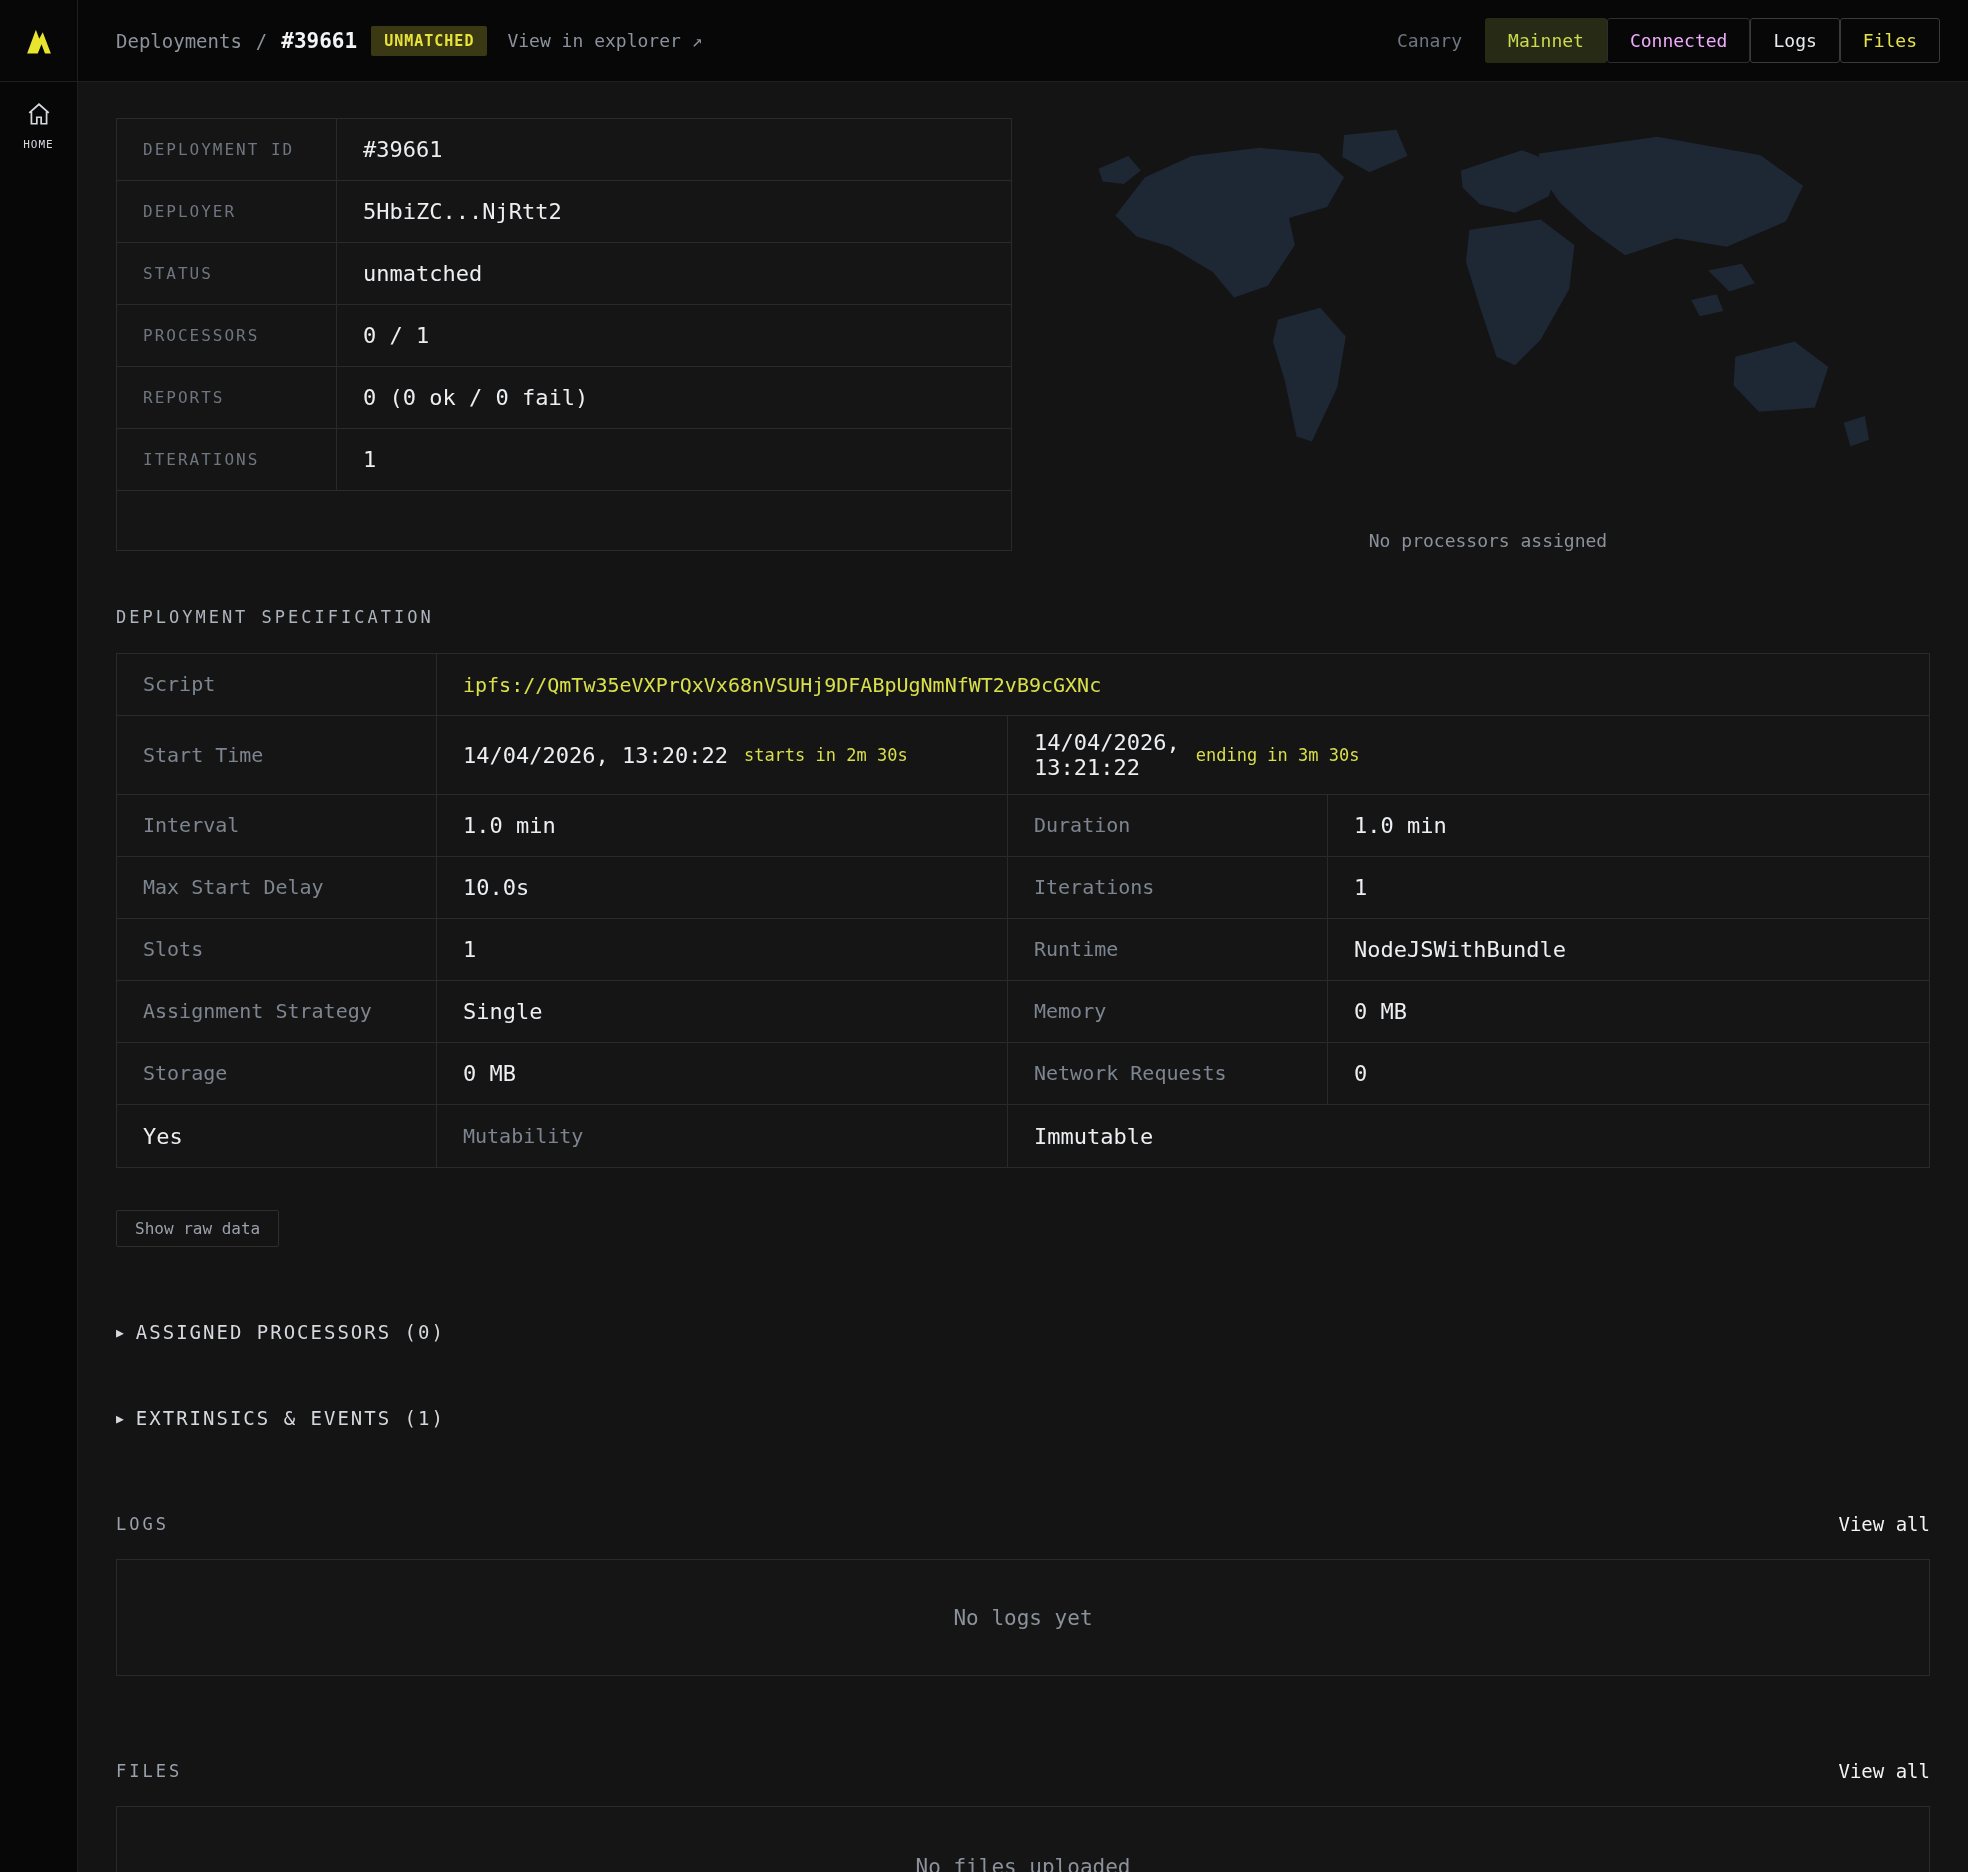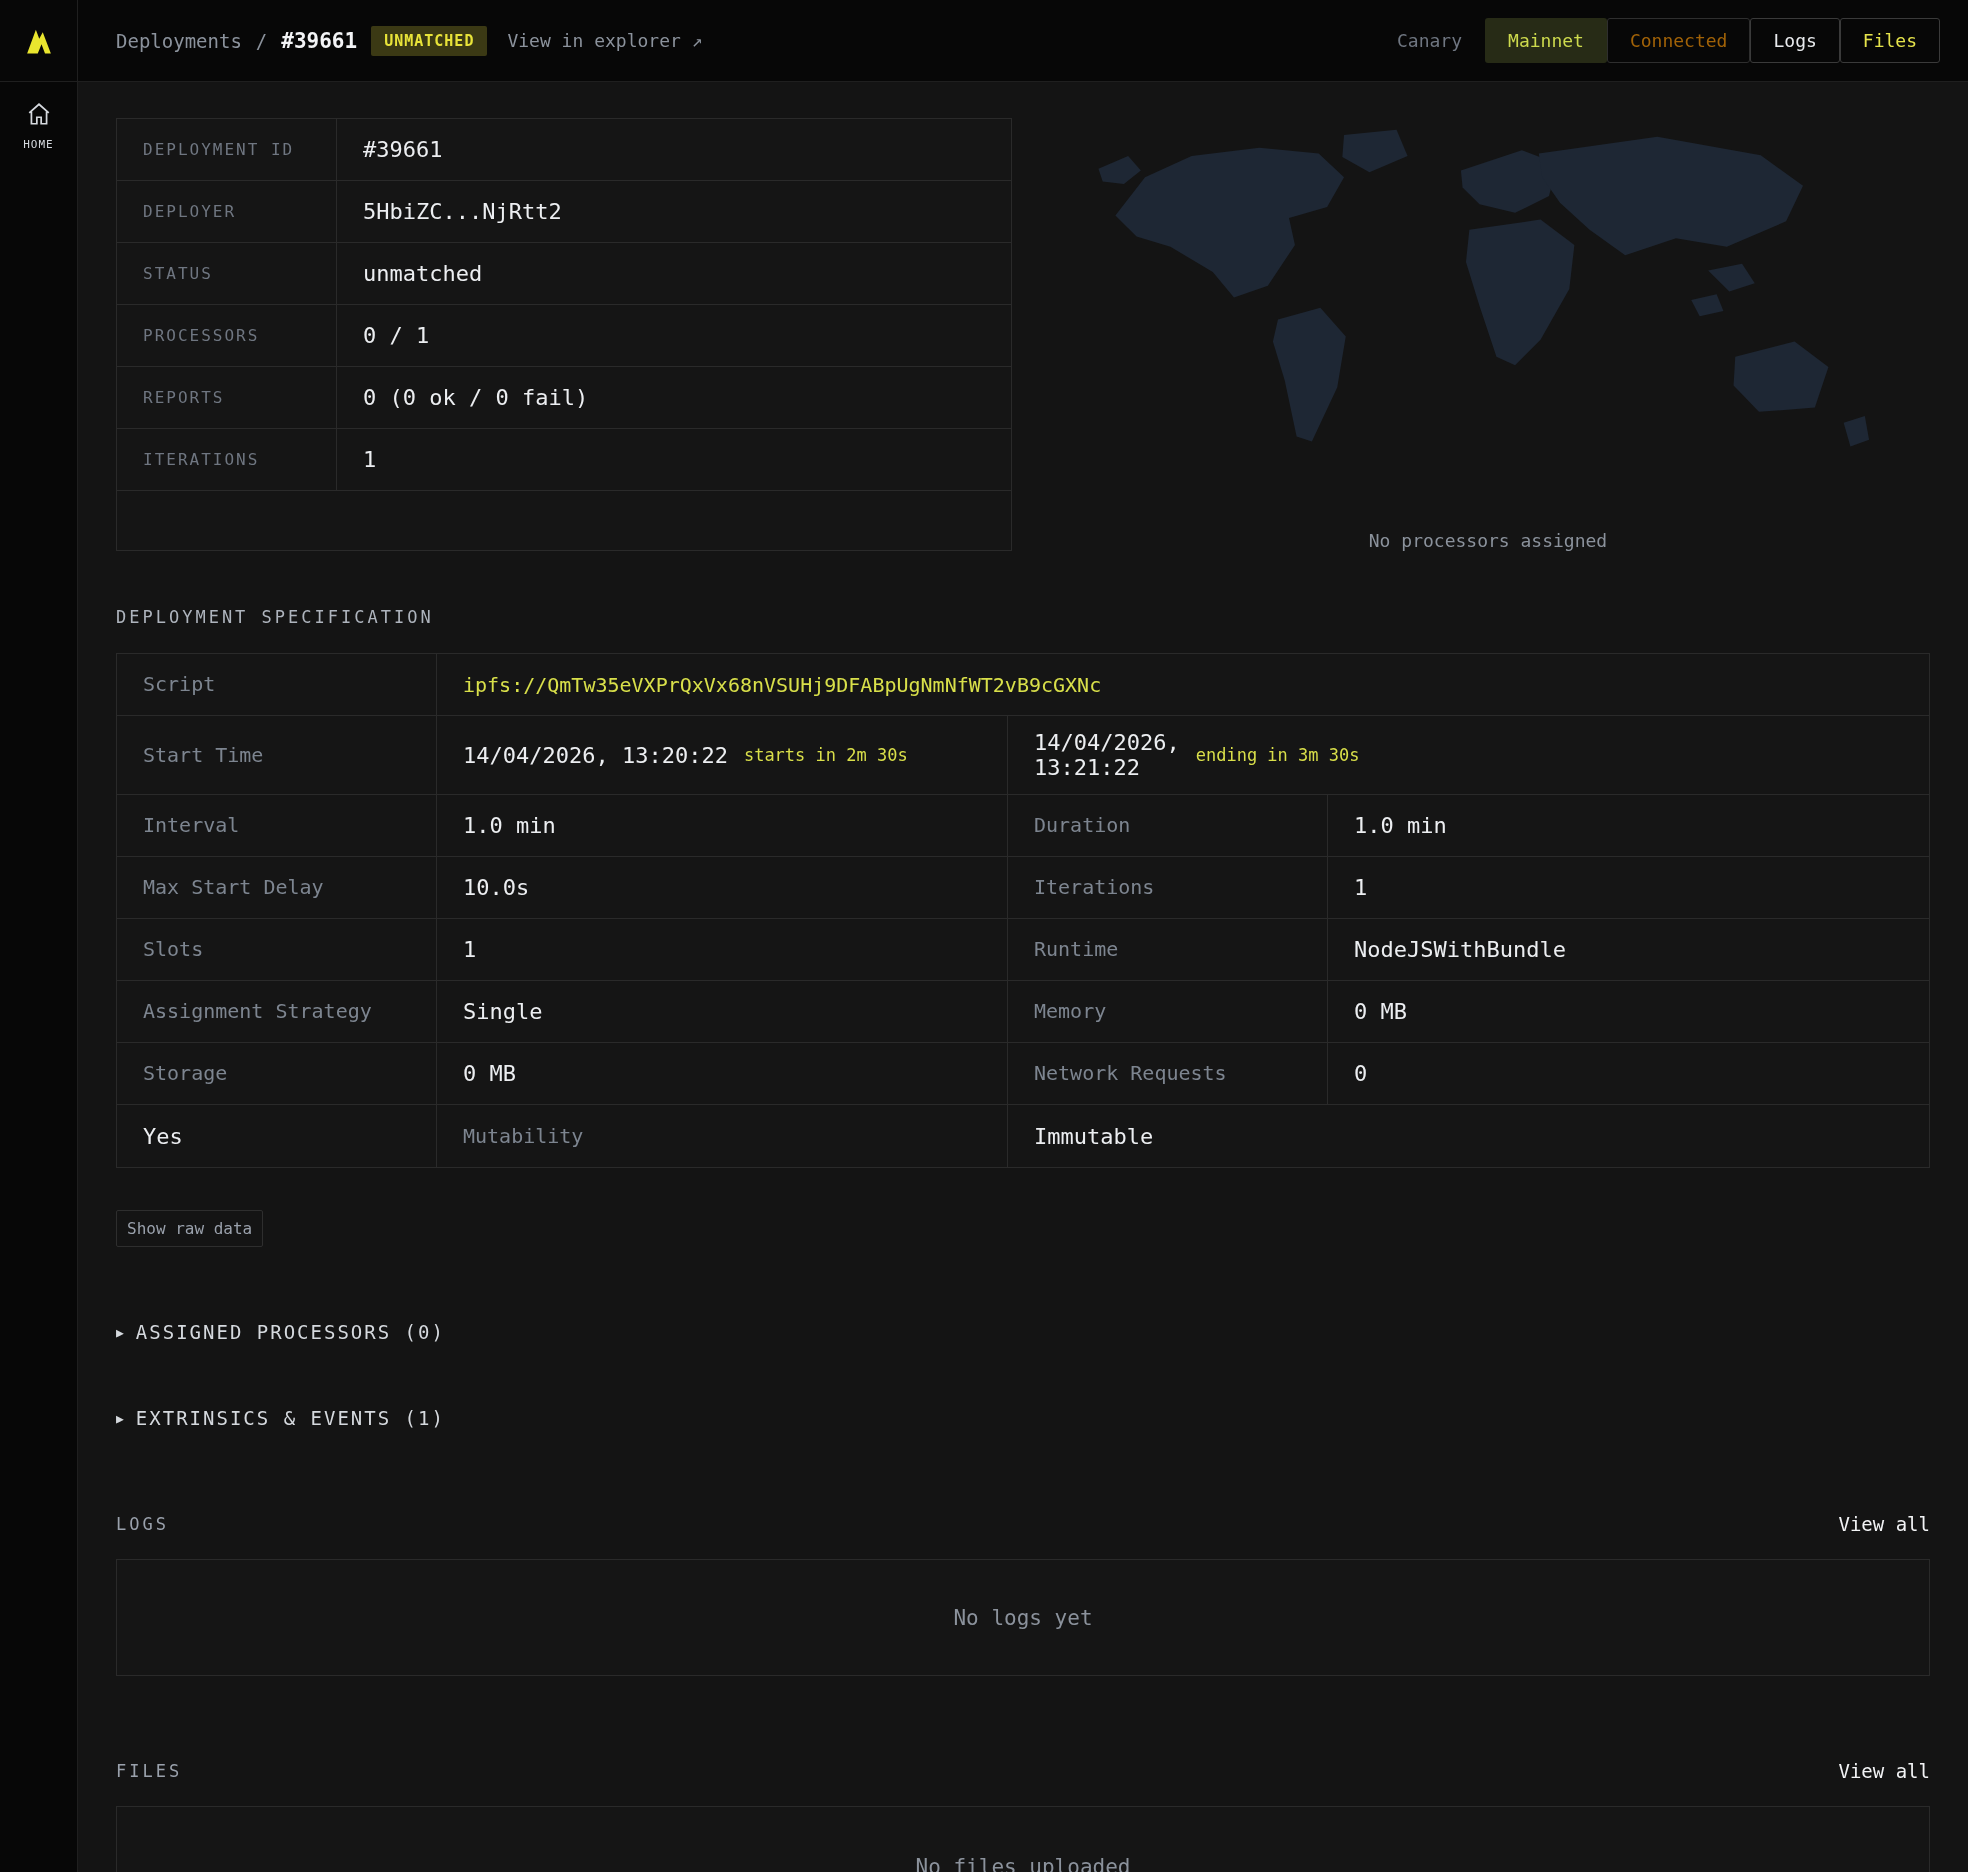--- a/index.html
+++ b/index.html
@@ -27,21 +27,21 @@
     padding:6px 13px; border-radius:2px; font-weight:bold;
   }
   .explorer{ color:#8b929c; font-size:18px; text-decoration:none; cursor:pointer; margin-left:6px; }
   .topbar-actions{ margin-left:auto; display:flex; align-items:center; padding-right:28px; }
   .btn{
     font-family:inherit; font-size:18px; padding:11px 22px; border-radius:3px;
     background:transparent; border:1px solid transparent; cursor:pointer;
   }
   .btn-canary{ color:#6f7681; }
   .btn-mainnet{ color:#cdda4d; background:#272b16; }
-  .btn-connected{ color:#a16207; border-color:#2e2e2e; }
+  .btn-connected{ color:#f0abfc; border-color:#2e2e2e; }
   .btn-logs{ color:#e8eaed; border-color:#3a3a3a; }
   .btn-files{ color:#e5e34b; border-color:#3a3a3a; }
   
   .sidebar{
     position:absolute; left:0; top:82px; bottom:0; width:78px;
     background:#070707; border-right:1px solid #1f1f1f;
   }
   .home-item{
     margin-top:20px; display:flex; flex-direction:column; align-items:center; gap:12px;
     color:#d5d9de; cursor:pointer;
@@ -73,21 +73,21 @@
   .script-row{ display:grid; grid-template-columns:320px 1fr; border-bottom:1px solid #2a2a2a; min-height:62px; }
   .spec-cell{ display:flex; align-items:center; padding:14px 40px 14px 26px; }
   .cell-label{ color:#7d8590; font-size:20px; border-right:1px solid #2a2a2a; line-height:1.45; }
   .cell-value{ color:#eceef1; font-size:22px; }
   .cell-value .note{ color:#d9df4a; font-size:17px; margin-left:16px; white-space:nowrap; }
   .sep-left{ border-right:1px solid #2a2a2a; }
   .script-val{ color:#d9e04a; font-size:20px; }
   .raw-btn{
     margin-top:42px; font-family:inherit; font-size:16px; color:#9aa1ac;
     background:transparent; border:1px solid #2e2e2e; border-radius:2px;
-    padding:8px 10px; cursor:pointer;
+    padding:8px 18px; cursor:pointer;
   }
   
   .collapsible{ margin-top:74px; display:flex; align-items:center; gap:12px; cursor:pointer; }
   .collapsible .tri{ color:#d5d9de; font-size:13px; }
   .collapsible .clabel{ color:#d5d9de; font-size:19px; letter-spacing:2px; }
   .collapsible + .collapsible{ margin-top:64px; }
   
   .section-head{ margin-top:84px; display:flex; align-items:center; justify-content:space-between; }
   .section-head .stitle{ color:#9aa1ac; font-size:17px; letter-spacing:3px; }
   .section-head .viewall{ color:#f3f4f6; font-size:19px; cursor:pointer; text-decoration:none; }

